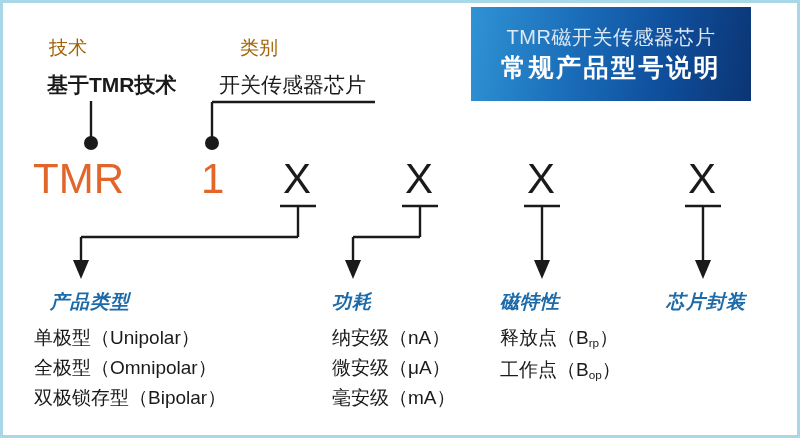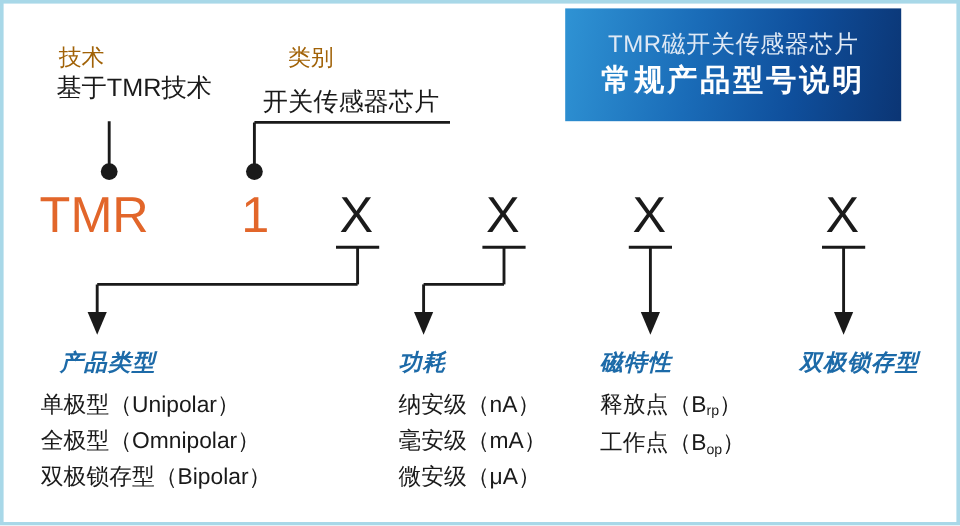--- a/index.html
+++ b/index.html
@@ -111,21 +111,21 @@
 <body>
 
 <div id="page">
 
   <div class="banner">
     <div class="banner-line1">TMR磁开关传感器芯片</div>
     <div class="banner-line2">常规产品型号说明</div>
   </div>
 
   <div class="tag" style="left:46px; top:32px;">技术</div>
-  <div class="tagval" style="left:44px; top:56px;">基于TMR技术</div>
+  <div class="tagval" style="left:44px; top:68px;font-weight:bold;">基于TMR技术</div>
 
   <div class="tag" style="left:218px; top:32px;margin-left:19px;">类别</div>
   <div class="tagval" style="left:216px; top:68px;">开关传感器芯片</div>
 
   <div class="code orange" style="left:30px;  top:155px;">TMR</div>
   <div class="code orange" style="left:198px; top:155px;">1</div>
   <div class="code dark" style="left:280px; top:155px;">X</div>
   <div class="code dark" style="left:402px; top:155px;">X</div>
   <div class="code dark" style="left:524px; top:155px;">X</div>
   <div class="code dark" style="left:685px; top:155px;">X</div>
@@ -171,26 +171,26 @@
   <div class="col-head" style="left:47px; top:286px;">产品类型</div>
   <div class="col-items" style="left:31px; top:320px;">
     <div class="item"><span>单极型（Unipolar）</span></div>
     <div class="item"><span>全极型（Omnipolar）</span></div>
     <div class="item"><span>双极锁存型（Bipolar）</span></div>
   </div>
 
   <div class="col-head" style="left:329px; top:286px;">功耗</div>
   <div class="col-items" style="left:329px; top:320px;">
     <div class="item"><span>纳安级（nA）</span></div>
+    <div class="item"><span>微安级（μA）</span></div>
     <div class="item"><span>毫安级（mA）</span></div>
-    <div class="item"><span>微安级（μA）</span></div>
   </div>
 
   <div class="col-head" style="left:497px; top:286px;text-align:center;">磁特性</div>
   <div class="col-items" style="left:497px; top:320px;">
     <div class="item"><span>释放点（</span><span>B</span><sub>rp</sub><span>）</span></div>
     <div class="item"><span>工作点（</span><span>B</span><sub>op</sub><span>）</span></div>
   </div>
 
-  <div class="col-head" style="left:663px; top:286px;">双极锁存型</div>
+  <div class="col-head" style="left:663px; top:286px;">芯片封装</div>
   <div class="col-items" style="left:663px; top:320px;"></div>
 
 </div>
 
 </body></html>

